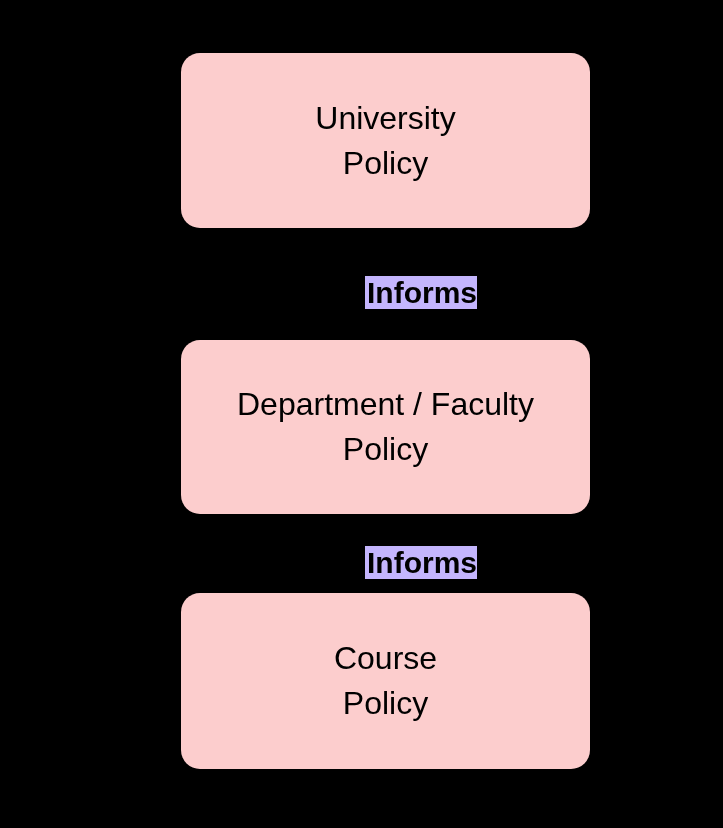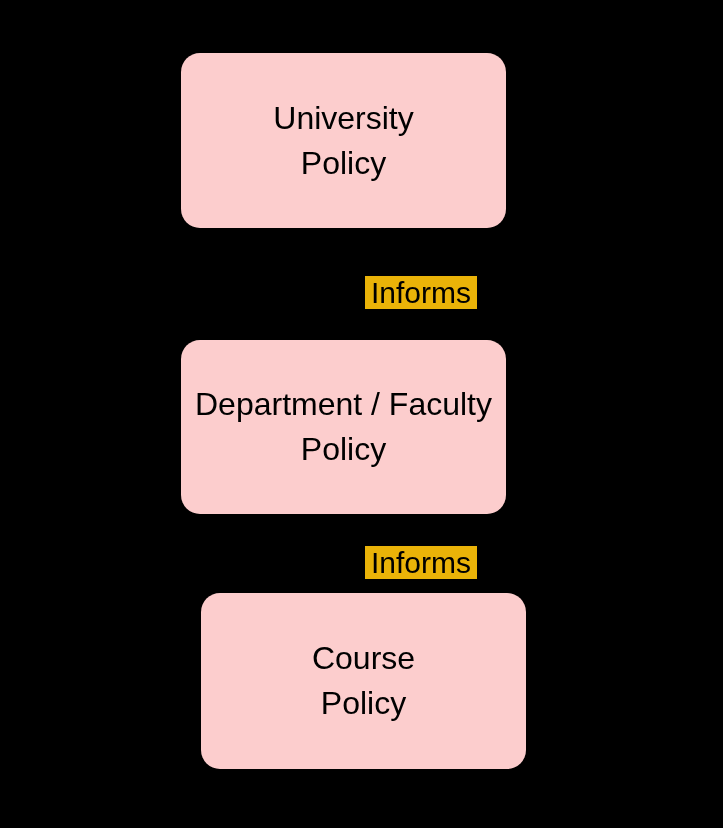--- a/index.html
+++ b/index.html
@@ -20,21 +20,21 @@
     position: relative;
     width: 723px;
     height: 828px;
     background: #000000;
   }
 
   
   .node {
     position: absolute;
     left: 181px;
-    width: 325px;
+    width: 409px;
     background: #fccdcd;
     border-radius: 19px;
     display: flex;
     align-items: center;
     justify-content: center;
     box-sizing: border-box;
     padding: 4px 10px;
   }
 
   .node-label {
@@ -45,41 +45,41 @@
     font-family: "Liberation Sans", sans-serif;
     font-size: 32px;
     line-height: 45px;
     font-weight: 400;
     letter-spacing: 0px;
     white-space: pre-line;
   }
 
   #node-university-policy { top: 53px;  height: 175px; }
   #node-department-policy { top: 340px; height: 174px; }
-  #node-course-policy     { top: 593px; height: 176px; margin-left: 20px; }
+  #node-course-policy     { top: 593px; height: 176px; }
 
   
   .edge-connector {
     position: absolute;
     left: 0;
     top: 0;
     width: 723px;
     height: 828px;
     pointer-events: none;
   }
 
   
   .edge-label {
     position: absolute;
-    background: #eab308;
+    background: #c4b5fd;
     color: #000000;
     font-family: "Liberation Sans", sans-serif;
     font-size: 30px;
     line-height: 33px;
-    font-weight: 400;
+    font-weight: 700;
     text-align: center;
     padding: 0 2px;
     box-sizing: border-box;
     white-space: nowrap;
   }
 
   #edge-label-informs-1 { left: 365px; top: 276px; width: 112px; height: 33px; }
   #edge-label-informs-2 { left: 365px; top: 546px; width: 112px; height: 33px; }
 </style>
 </head>

